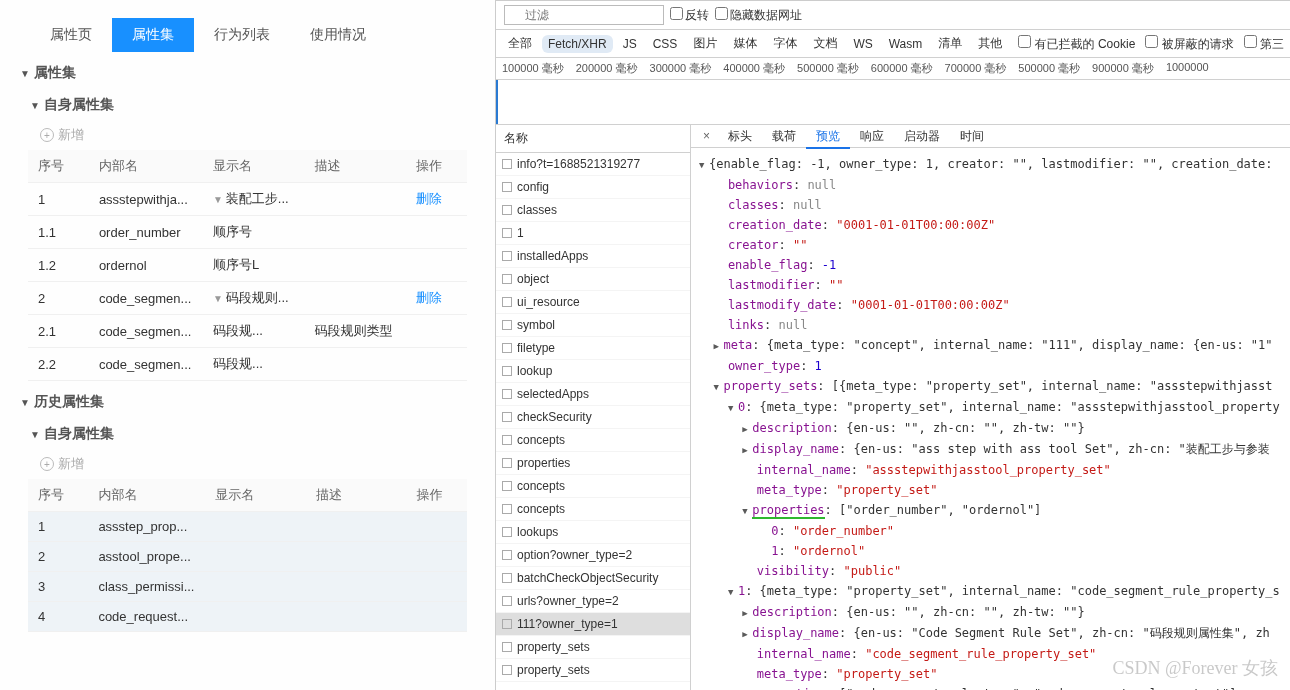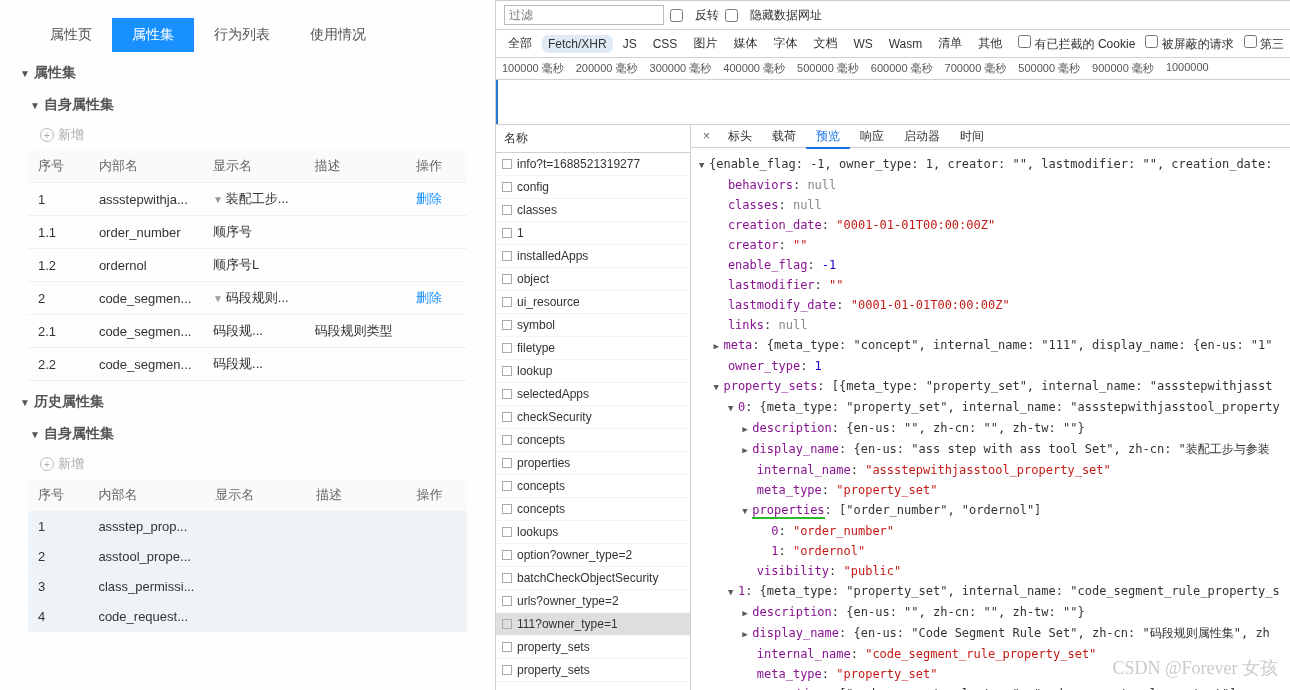--- a/index.html
+++ b/index.html
@@ -21,22 +21,22 @@
 .col-seq { width: 60px; }
 .col-inner { width: 110px; }
 .col-disp { width: 100px; }
 .col-desc { width: 100px; }
 .col-op { width: 60px; }
 .link { color: #1890ff; cursor: pointer; }
 .muted { color: #999; }
 
 
 .dt-toolbar { display: flex; align-items: center; padding: 4px 8px; border-bottom: 1px solid #d0d0d0; gap: 6px; font-size: 12px; }
-.dt-toolbar input[type=text] { width: 160px; border: 1px solid #bbb; padding: 2px 4px; font-size: 12px; }
-.dt-toolbar label { display: flex; align-items: center; gap: 12px; white-space: nowrap; }
+.dt-toolbar input[type=text] { width: 160px; border: 1px solid #bbb; padding: 2px 20px; font-size: 12px; }
+.dt-toolbar label { display: flex; align-items: flex-start; gap: 2px; white-space: nowrap; }
 .dt-filter-row { display: flex; align-items: center; padding: 3px 6px; border-bottom: 1px solid #d0d0d0; gap: 4px; font-size: 12px; white-space: nowrap; overflow: hidden; }
 .dt-filter-row .ft { padding: 2px 6px; cursor: pointer; color: #333; }
 .dt-filter-row .ft.active { background: #e0eaf5; border-radius: 6px; }
 .timeline { display: flex; border-bottom: 1px solid #d0d0d0; font-size: 11px; color: #555; white-space: nowrap; overflow: hidden; }
 .timeline span { padding: 3px 6px; }
 .waterfall { height: 45px; border-bottom: 1px solid #d0d0d0; position: relative; }
 .waterfall::before { content: ""; position: absolute; left: 0; top: 0; width: 2px; height: 100%; background: #2a7ad2; }
 .dt-body { flex: 1; display: flex; overflow: hidden; }
 .req-list { width: 195px; border-right: 1px solid #d0d0d0; overflow-y: auto; }
 .req-head { padding: 5px 8px; border-bottom: 1px solid #d0d0d0; font-size: 12px; color: #333; }

